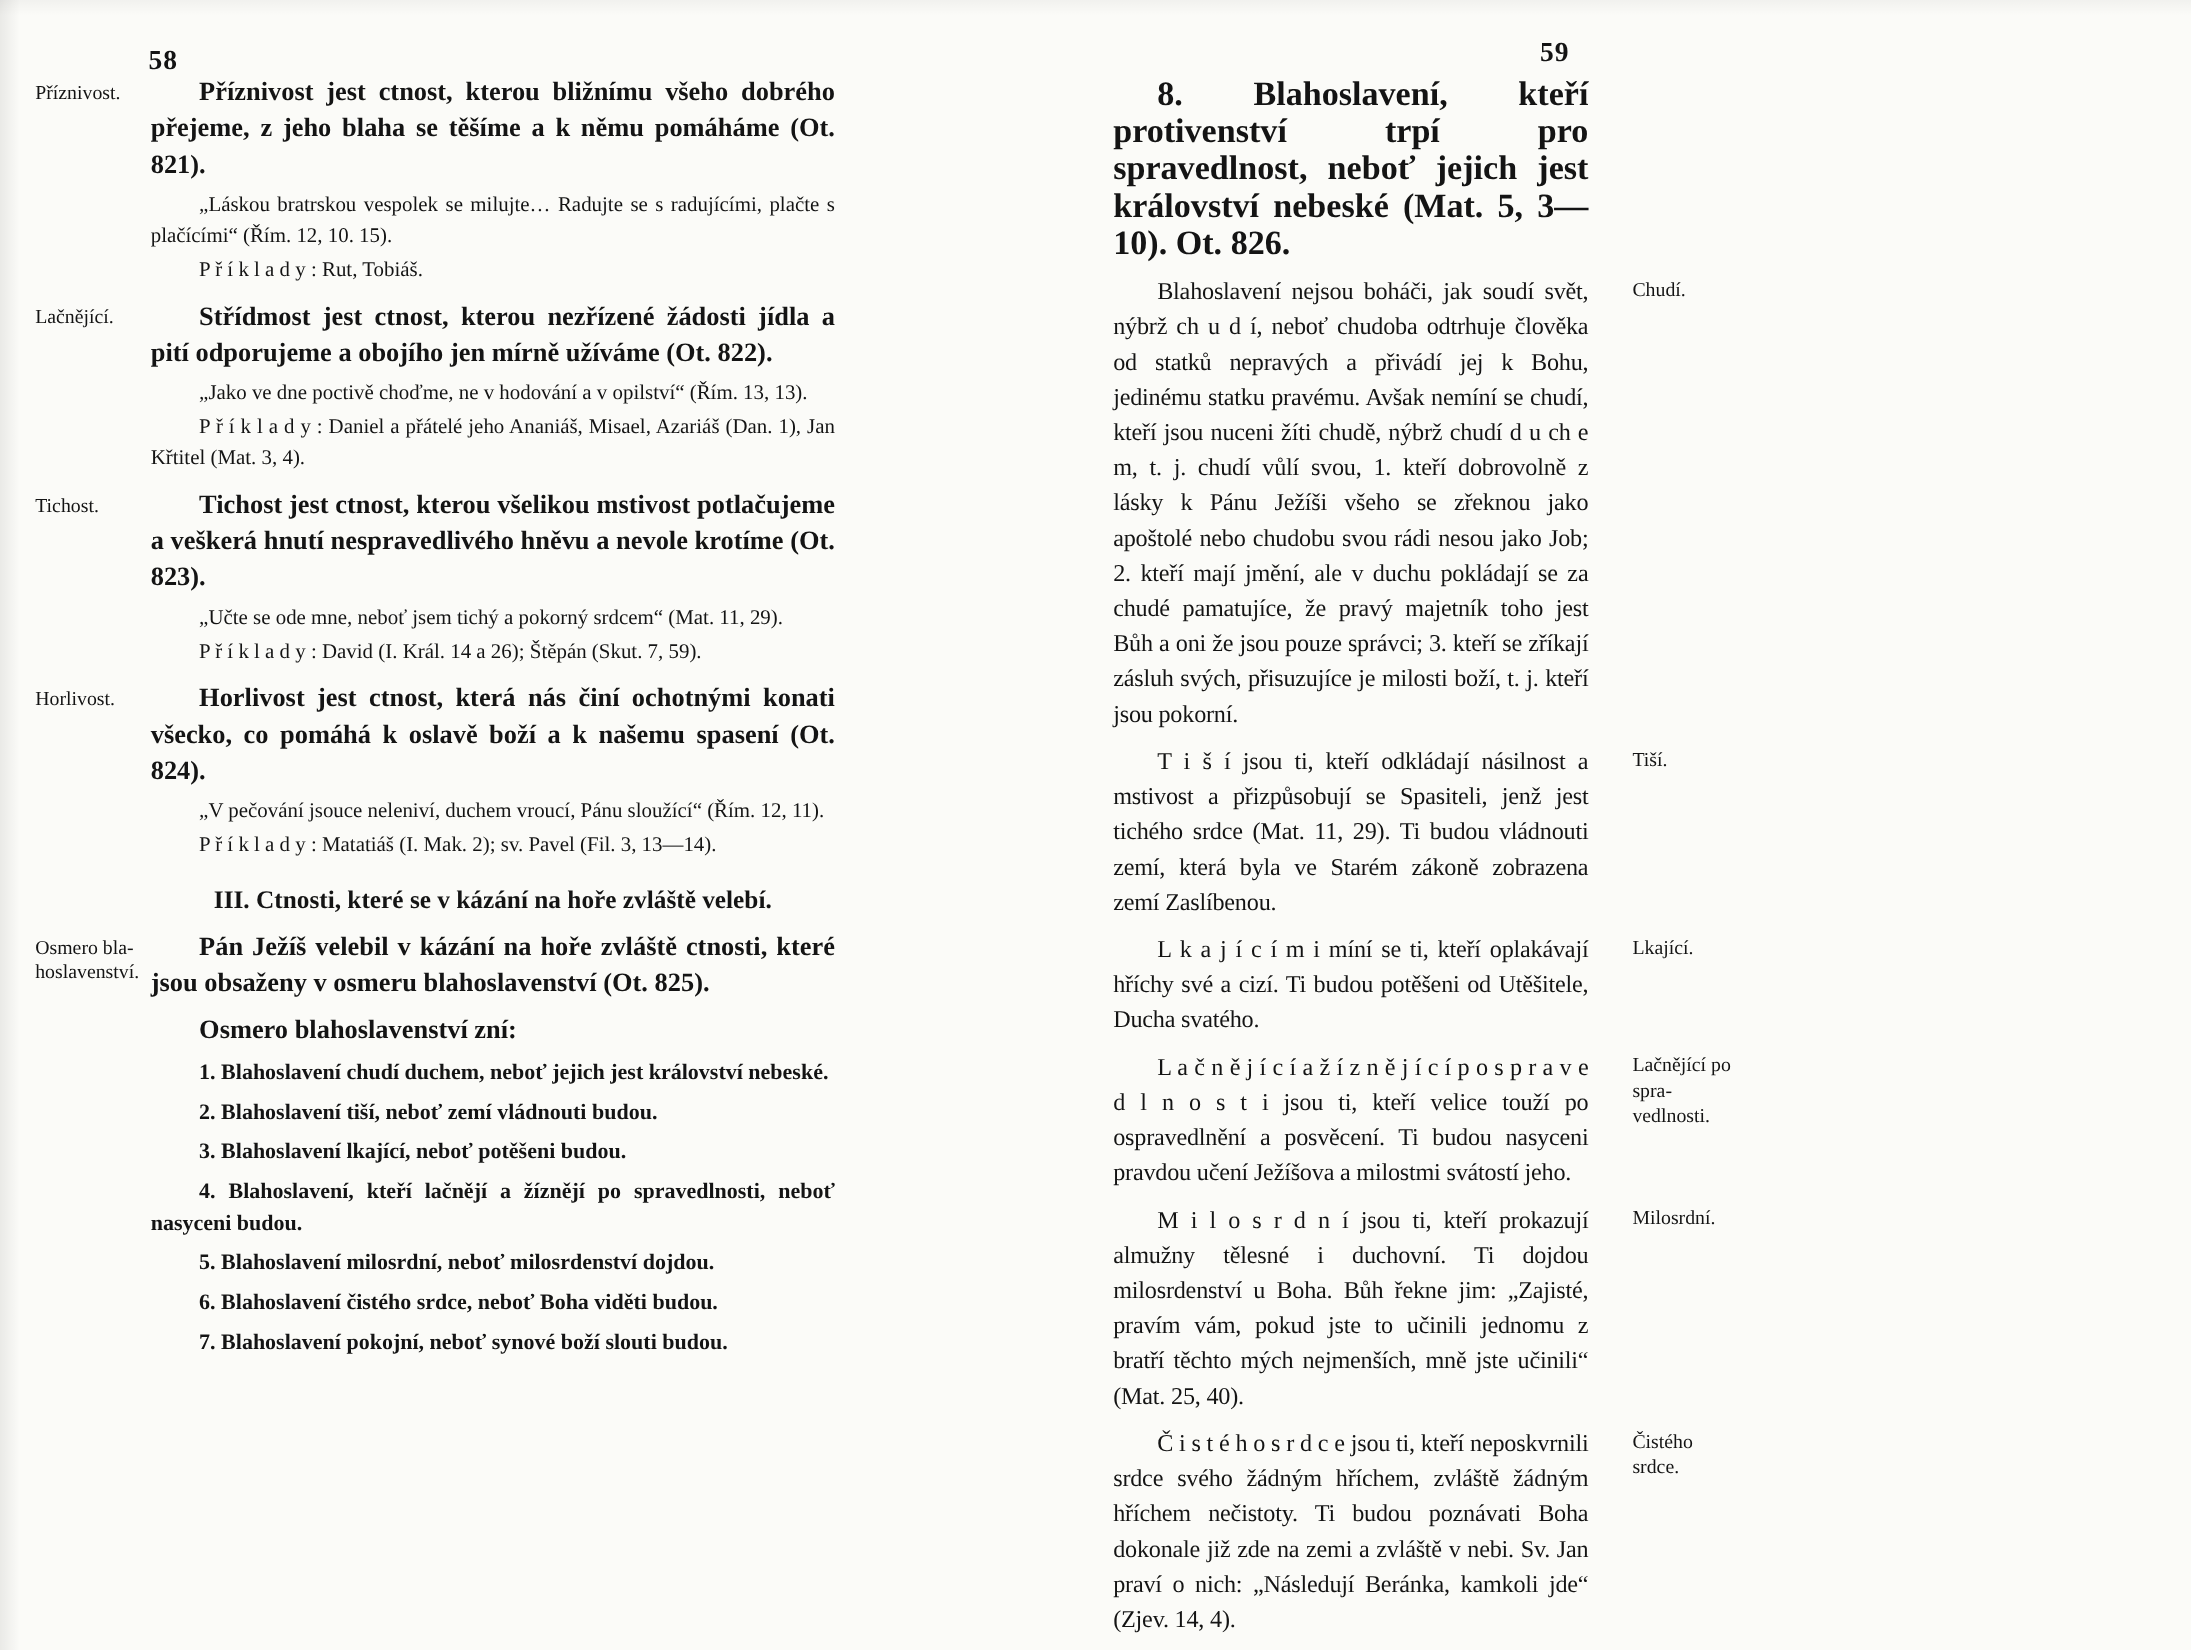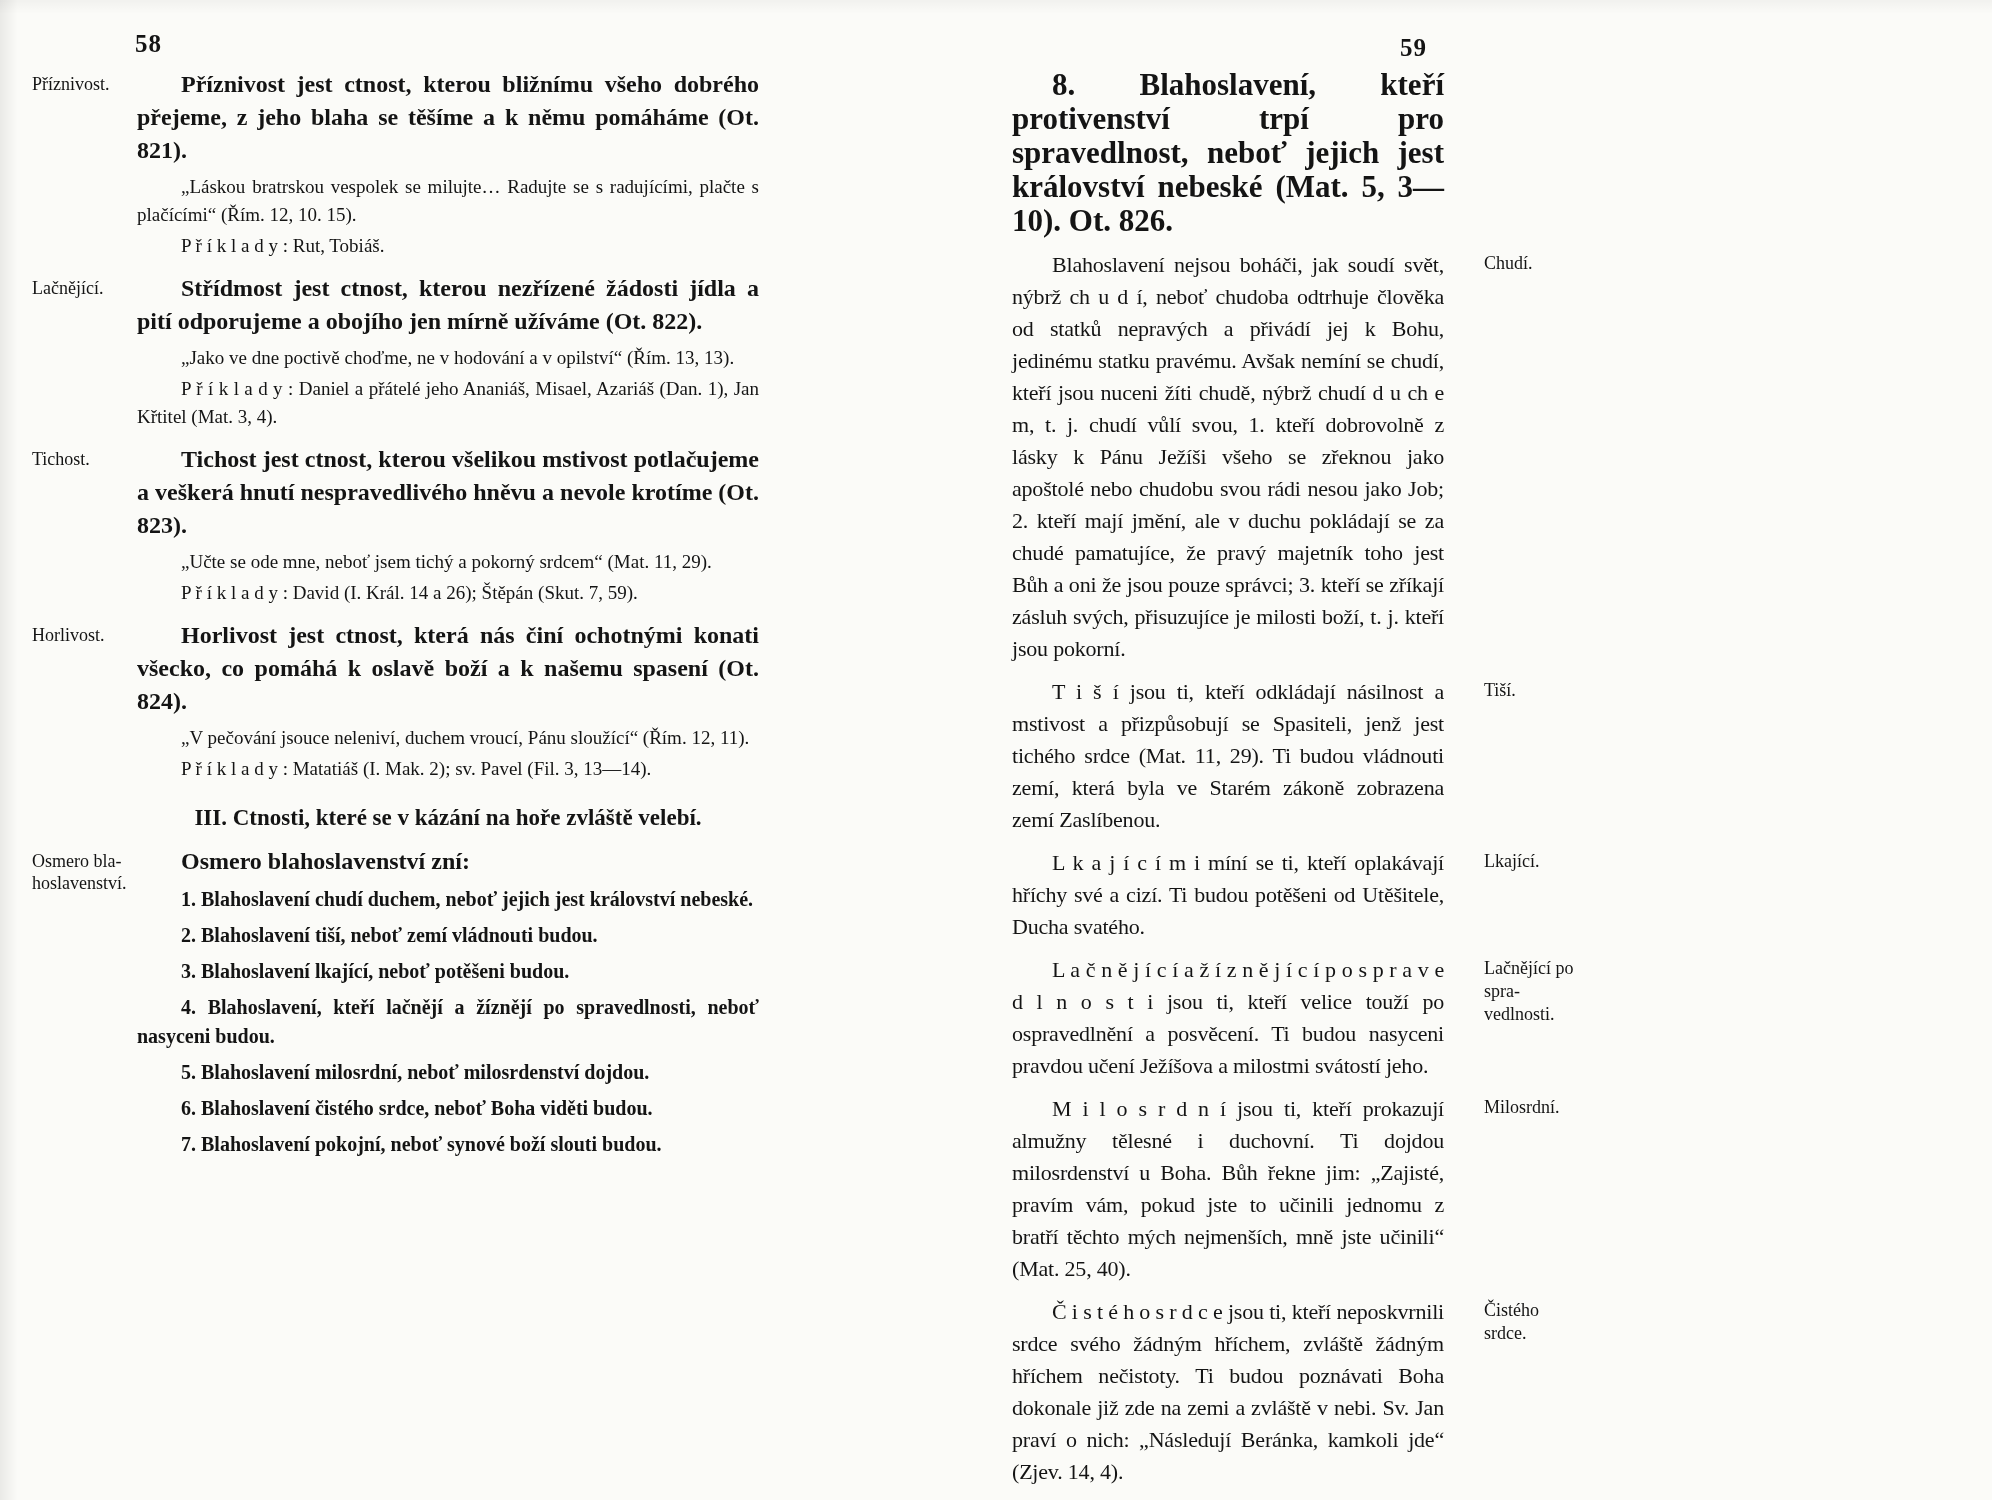--- a/index.html
+++ b/index.html
@@ -12,21 +12,21 @@
   .canvas::before{
     content:"";position:absolute;inset:0;pointer-events:none;
     background:
       linear-gradient(to right, rgba(0,0,0,.07), rgba(0,0,0,0) 18px),
       linear-gradient(to bottom, rgba(0,0,0,.04), rgba(0,0,0,0) 14px);
   }
   .page{position:absolute;top:0;height:100%;}
   #page-left{left:32px;width:948px;}
   #page-right{left:1012px;width:620px;}
   .page-number{position:absolute;font-size:25px;font-weight:bold;letter-spacing:1px;}
-  #pn-left{left:103px;top:30px;}
+  #pn-left{left:103px;top:42px;}
   #pn-right{left:388px;top:34px;}
   .content{position:absolute;top:68px;left:0;right:0;}
   
   .body-col{margin-left:105px;width:622px;}
   .sec{position:relative;margin-top:12px;}
   .sec:first-child{margin-top:0;}
   .mlabel{
     position:absolute;left:-105px;top:5px;width:100px;
     font-size:18px;line-height:22px;white-space:pre-line;
   }
@@ -91,20 +91,21 @@
           <p class="def">Horlivost jest ctnost, která nás činí ochotnými konati všecko, co pomáhá k oslavě boží a k našemu spasení (Ot. 824).</p>
           <p class="quote">„V pečování jsouce neleniví, duchem vroucí, Pánu sloužící“ (Řím. 12, 11).</p>
           <p class="ex">P ř í k l a d y :  Matatiáš (I. Mak. 2); sv. Pavel (Fil. 3, 13—14).</p>
         </div>
 
         <p class="heading">III. Ctnosti, které se v kázání na hoře zvláště velebí.</p>
 
         <div class="sec">
           <span class="mlabel">Osmero bla-
 hoslavenství.</span>
+          <p class="def">Pán Ježíš velebil v kázání na hoře zvláště ctnosti, které jsou obsaženy v osmeru blahoslavenství (Ot. 825).</p>
           <p class="lead">Osmero blahoslavenství zní:</p>
         </div>
 
         <div class="beats">
           <p class="beat">1. Blahoslavení chudí duchem, neboť jejich jest království nebeské.</p>
           <p class="beat">2. Blahoslavení tiší, neboť zemí vládnouti budou.</p>
           <p class="beat">3. Blahoslavení lkající, neboť potěšeni budou.</p>
           <p class="beat">4. Blahoslavení, kteří lačnějí a žíznějí po spravedlnosti, neboť nasyceni budou.</p>
           <p class="beat">5. Blahoslavení milosrdní, neboť milosrdenství dojdou.</p>
           <p class="beat">6. Blahoslavení čistého srdce, neboť Boha viděti budou.</p>

